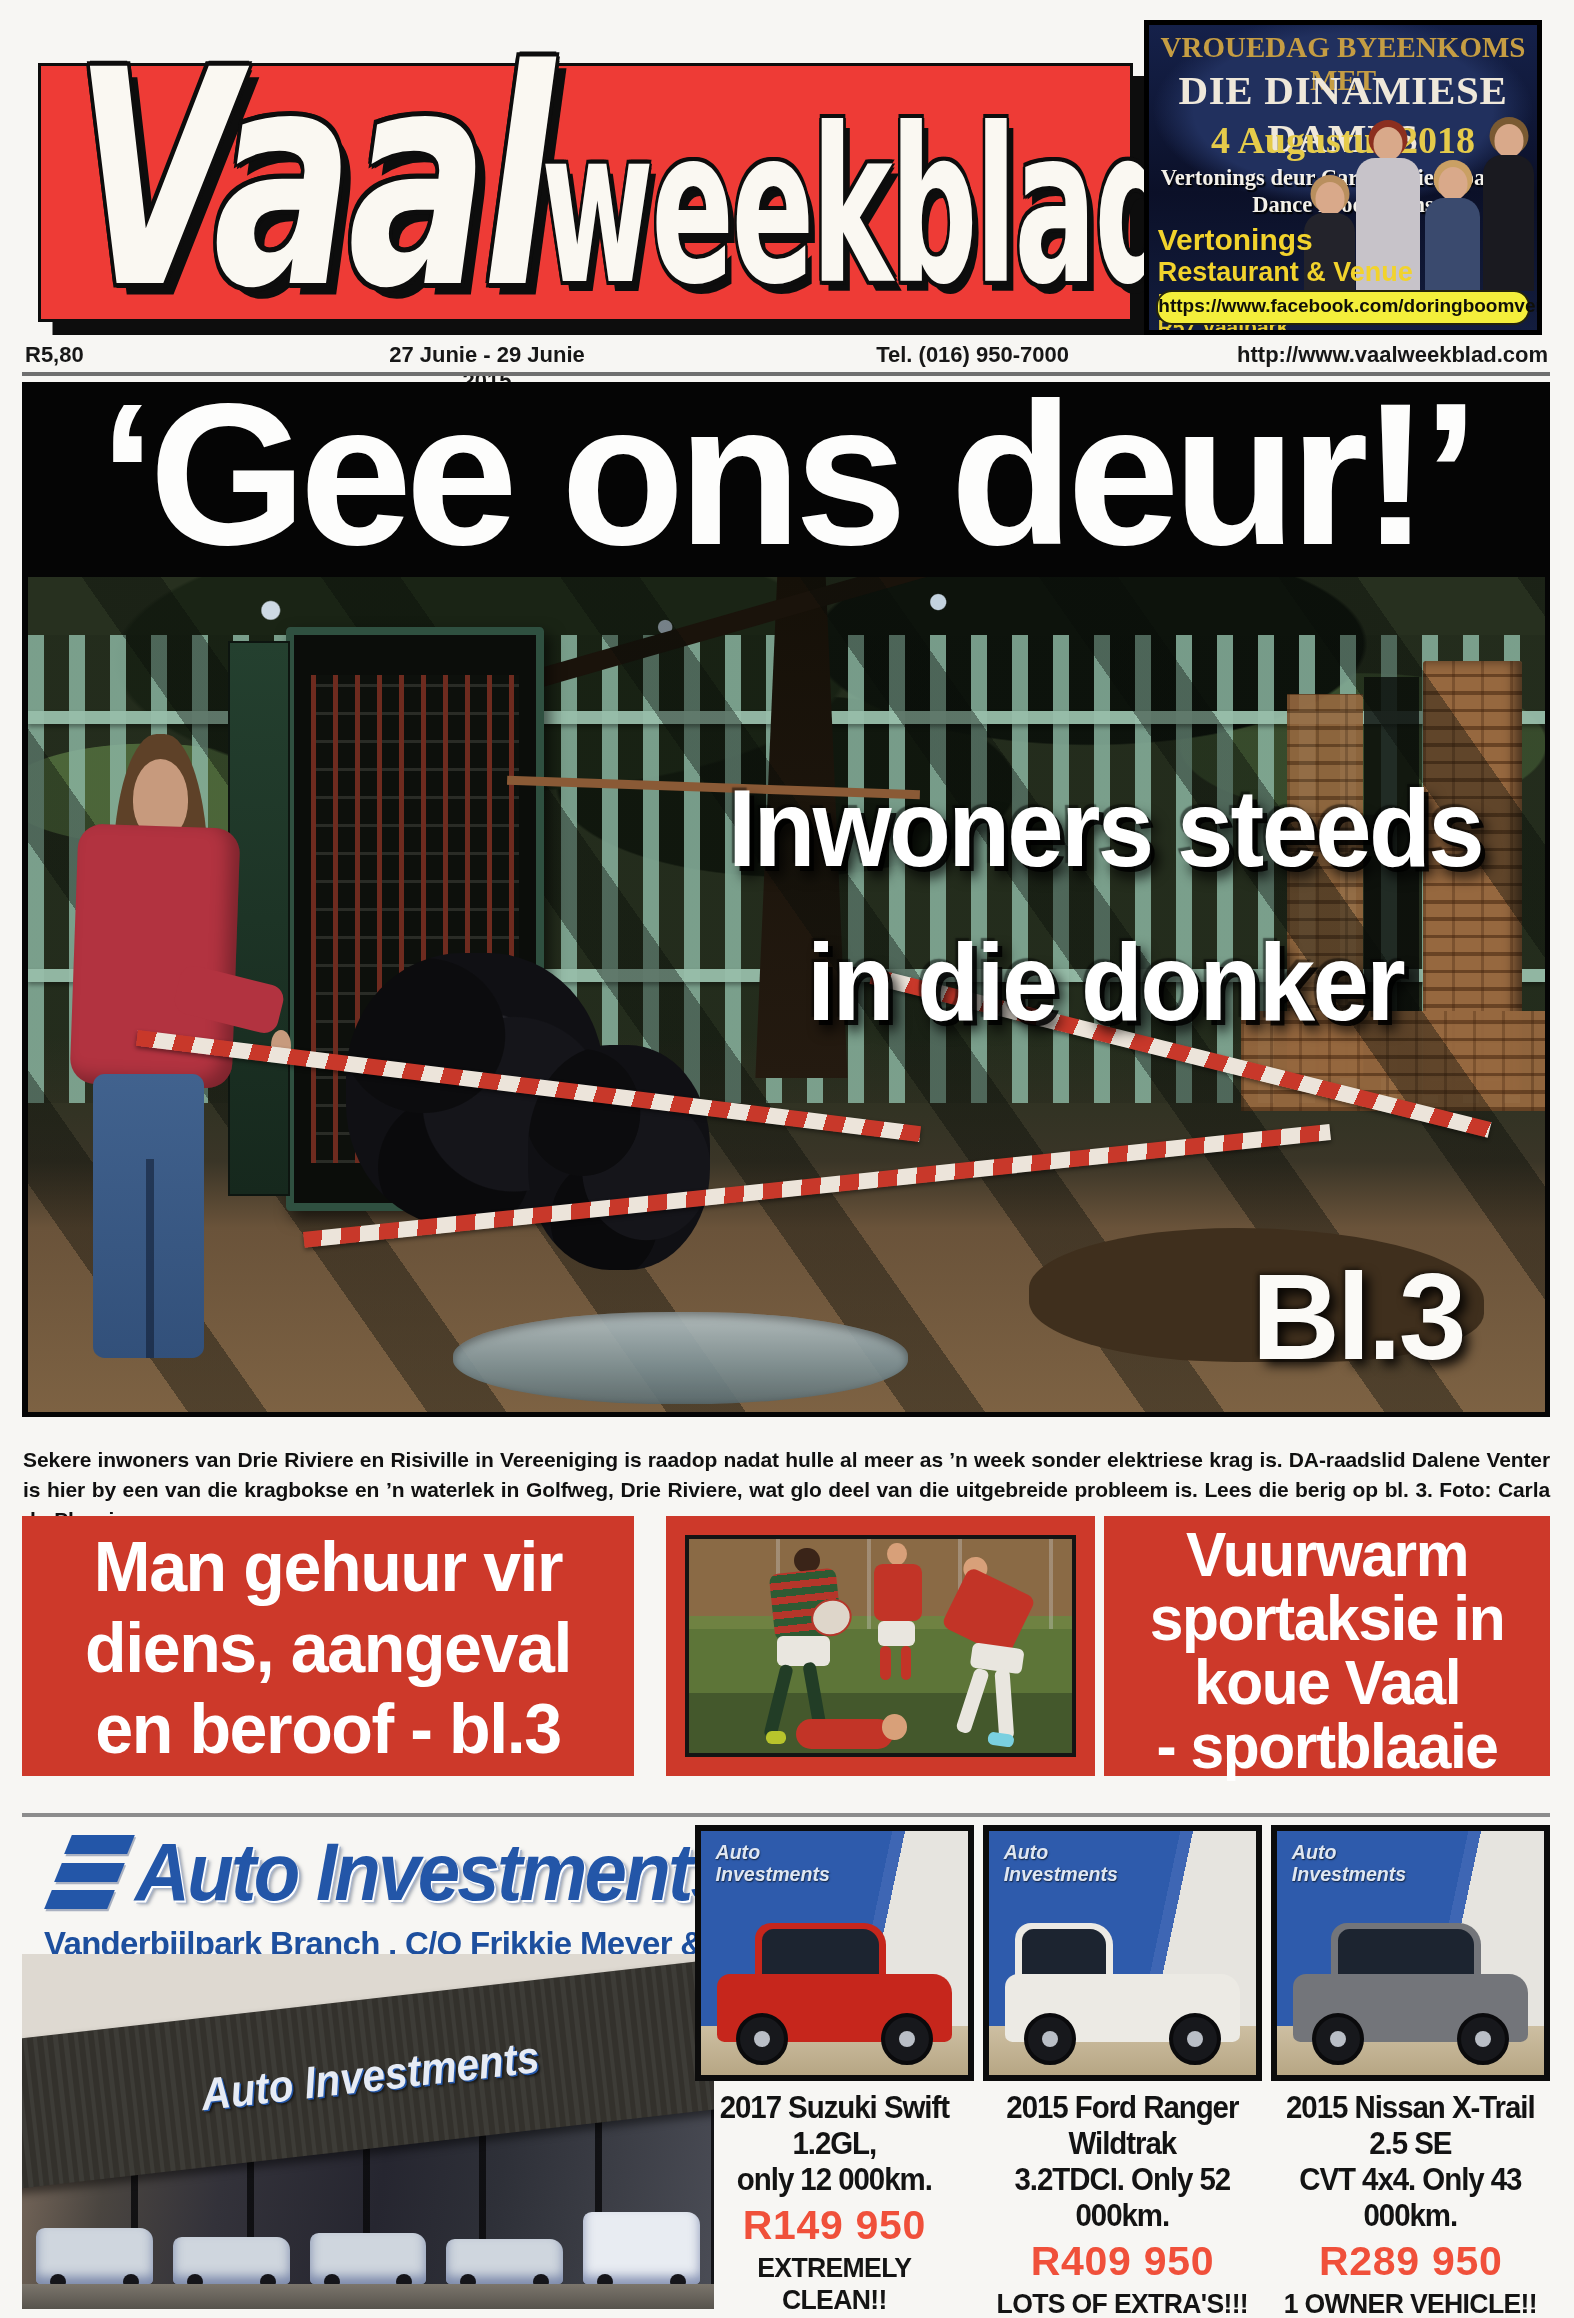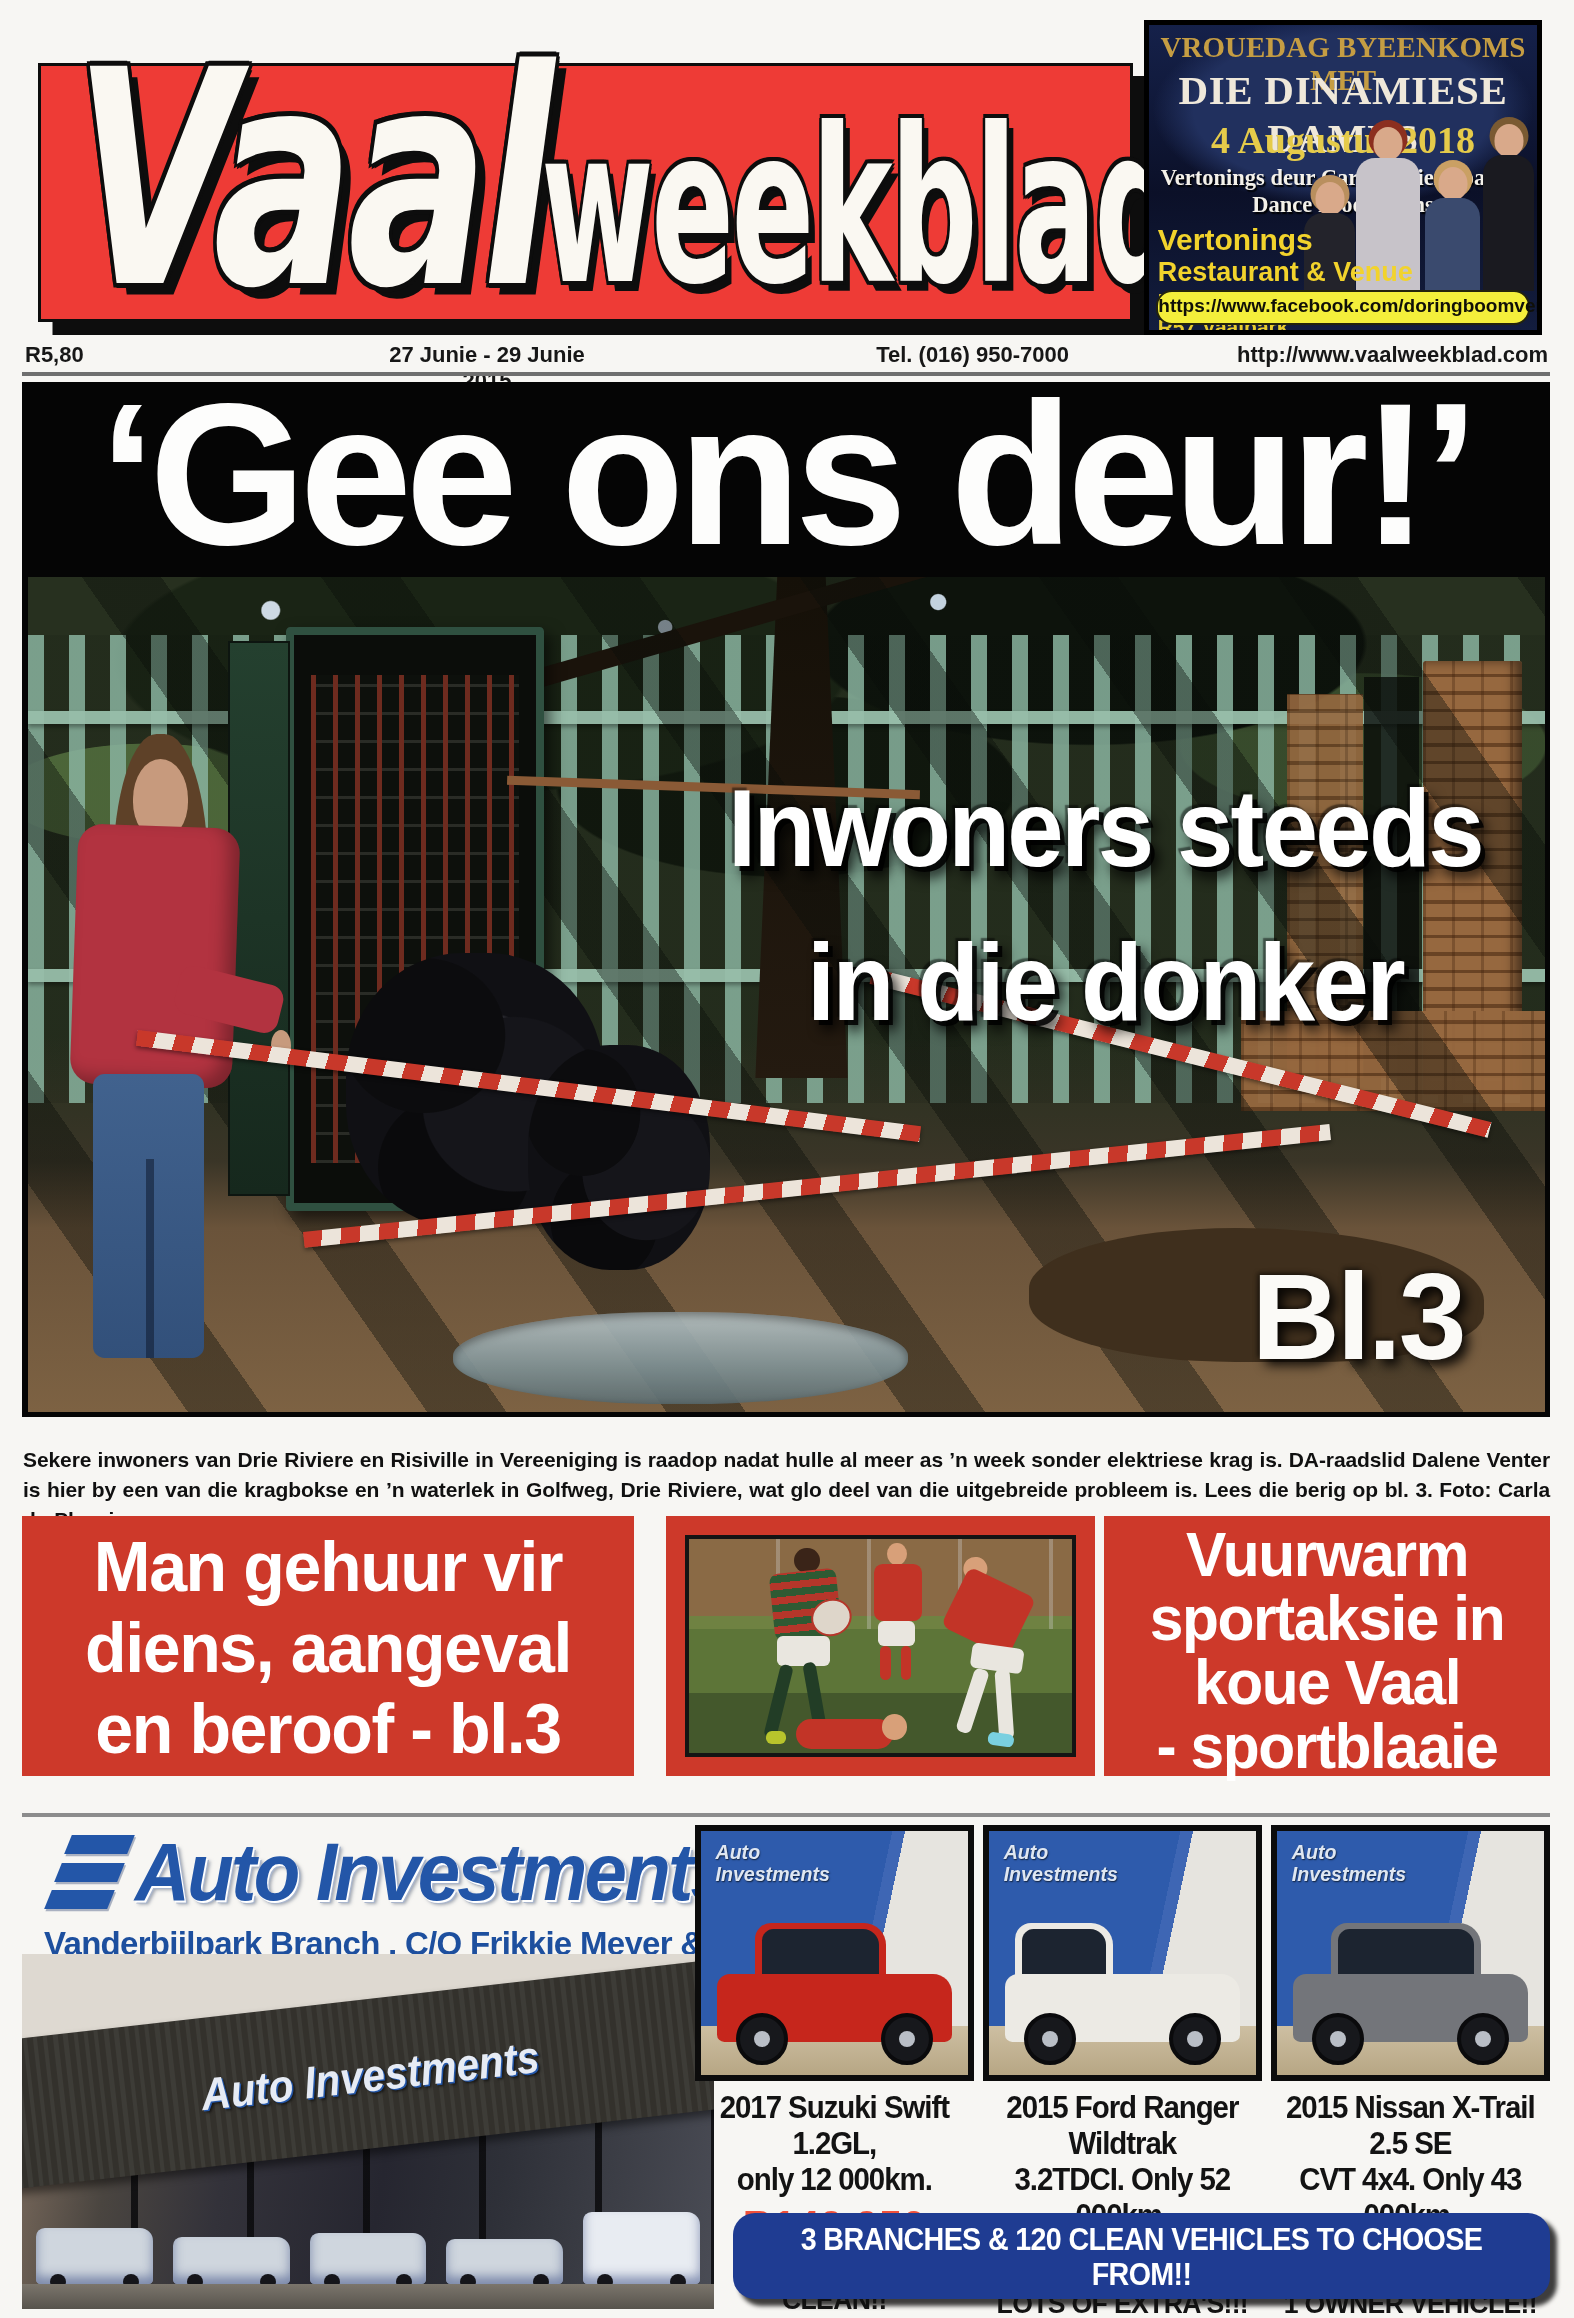--- a/index.html
+++ b/index.html
@@ -439,19 +439,15 @@
       </div>
       <div class="card-title">
         <div>2015 Nissan X-Trail 2.5 SE</div>
         <div>CVT 4x4. Only 43 000km.</div>
       </div>
       <div class="card-price">R289 950</div>
       <div class="card-tag">1 OWNER VEHICLE!!</div>
     </div>
   </div>
 
-  <div class="abs banner">
-    <div class="banner-1">3 BRANCHES &amp; 120 CLEAN VEHICLES TO CHOOSE FROM!!</div>
-    <div class="banner-2">Call 016 931 2288 / 016 931 2882 / 056 817 7674</div>
-  </div>
 
 </div>
 
 
 </body></html>

